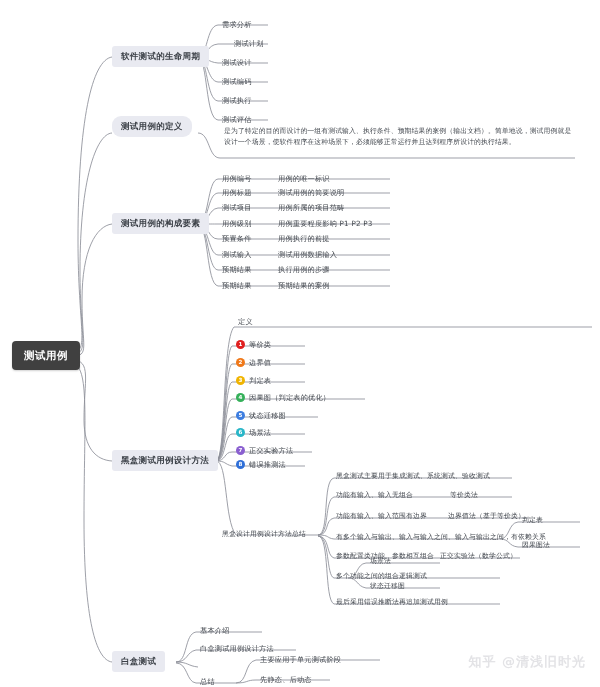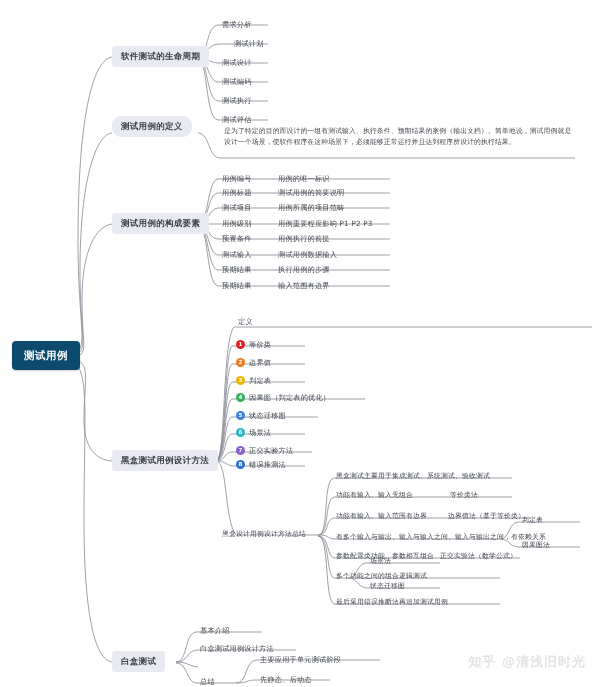--- a/index.html
+++ b/index.html
@@ -12,21 +12,21 @@
   }
   #canvas{position:absolute;left:0;top:0;width:600px;height:687px;}
   svg.links{position:absolute;left:0;top:0;width:600px;height:687px;pointer-events:none;}
   svg.links path{fill:none;stroke:#8d8f98;stroke-width:.85;}
   svg.links line{stroke:#8d8f98;stroke-width:.85;}
 
   .node{position:absolute;white-space:nowrap;line-height:1.25;}
 
   
   .root{
-    background:#0c4a6e;color:#fff;border-radius:4px;
+    background:#404040;color:#fff;border-radius:4px;
     font-size:10.5px;font-weight:bold;letter-spacing:.5px;
     padding:8px 12px;text-align:center;
     box-shadow:0 1px 2px rgba(0,0,0,.18);
   }
   
   .branch{
     background:#e9eaf1;color:#3a3f46;border-radius:3px;
     font-size:8.5px;font-weight:bold;letter-spacing:.3px;
     padding:5px 9px;text-align:center;
   }
@@ -181,21 +181,21 @@
   <div class="node leaf" style="left:278px;top:203px;">用例所属的项目范畴</div>
   <div class="node leaf" style="left:222px;top:219px;">用例级别</div>
   <div class="node leaf" style="left:278px;top:219px;">用例重要程度影响 P1 P2 P3</div>
   <div class="node leaf" style="left:222px;top:234px;">预置条件</div>
   <div class="node leaf" style="left:278px;top:234px;">用例执行的前提</div>
   <div class="node leaf" style="left:222px;top:250px;">测试输入</div>
   <div class="node leaf" style="left:278px;top:250px;">测试用例数据输入</div>
   <div class="node leaf" style="left:222px;top:265px;">预期结果</div>
   <div class="node leaf" style="left:278px;top:265px;">执行用例的步骤</div>
   <div class="node leaf" style="left:222px;top:281px;">预期结果</div>
-  <div class="node leaf" style="left:278px;top:281px;">输入范围有边界</div>
+  <div class="node leaf" style="left:278px;top:281px;">预期结果的案例</div>
 
   <div class="node branch" style="left:112px;top:450px;">黑盒测试用例设计方法</div>
 
   <div class="node leaf" style="left:238px;top:317px;">定义</div>
 
   <div class="node badge-row" style="left:236px;top:340px;">
     <span class="badge" style="background: rgb(224, 32, 32);">1</span>
     <span class="leaf">等价类</span>
   </div>
   <div class="node badge-row" style="left:236px;top:358px;">

